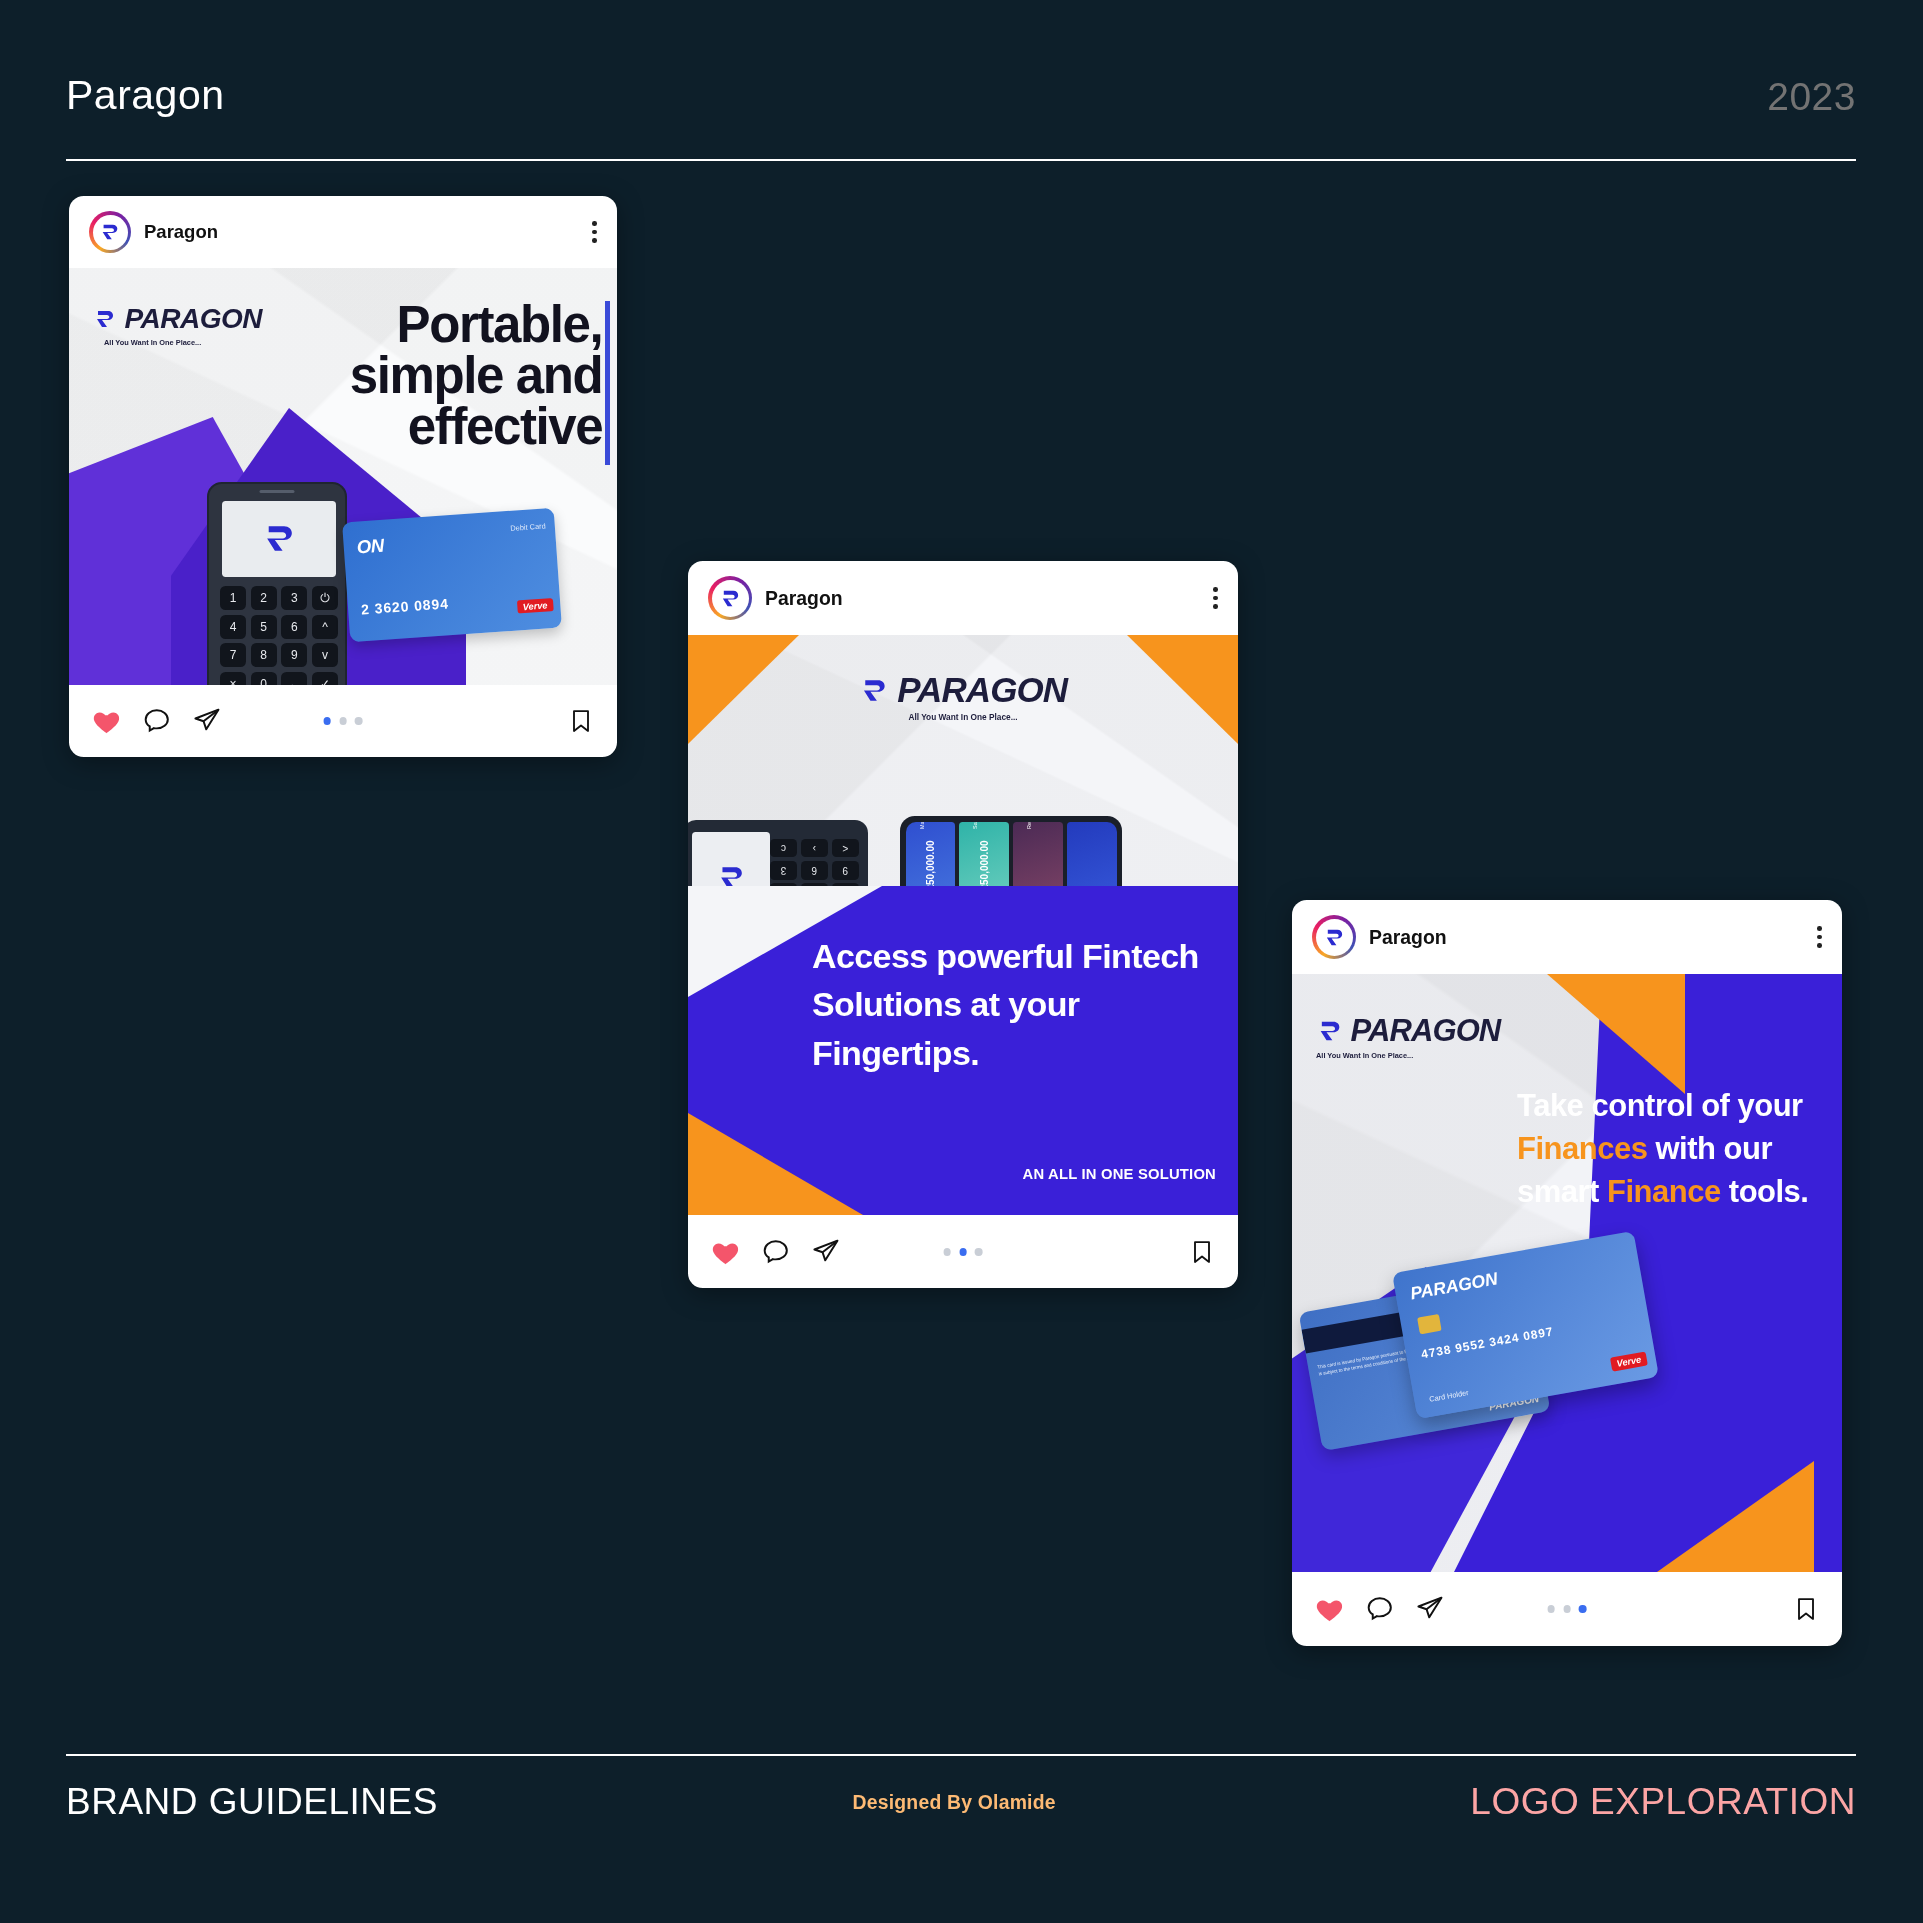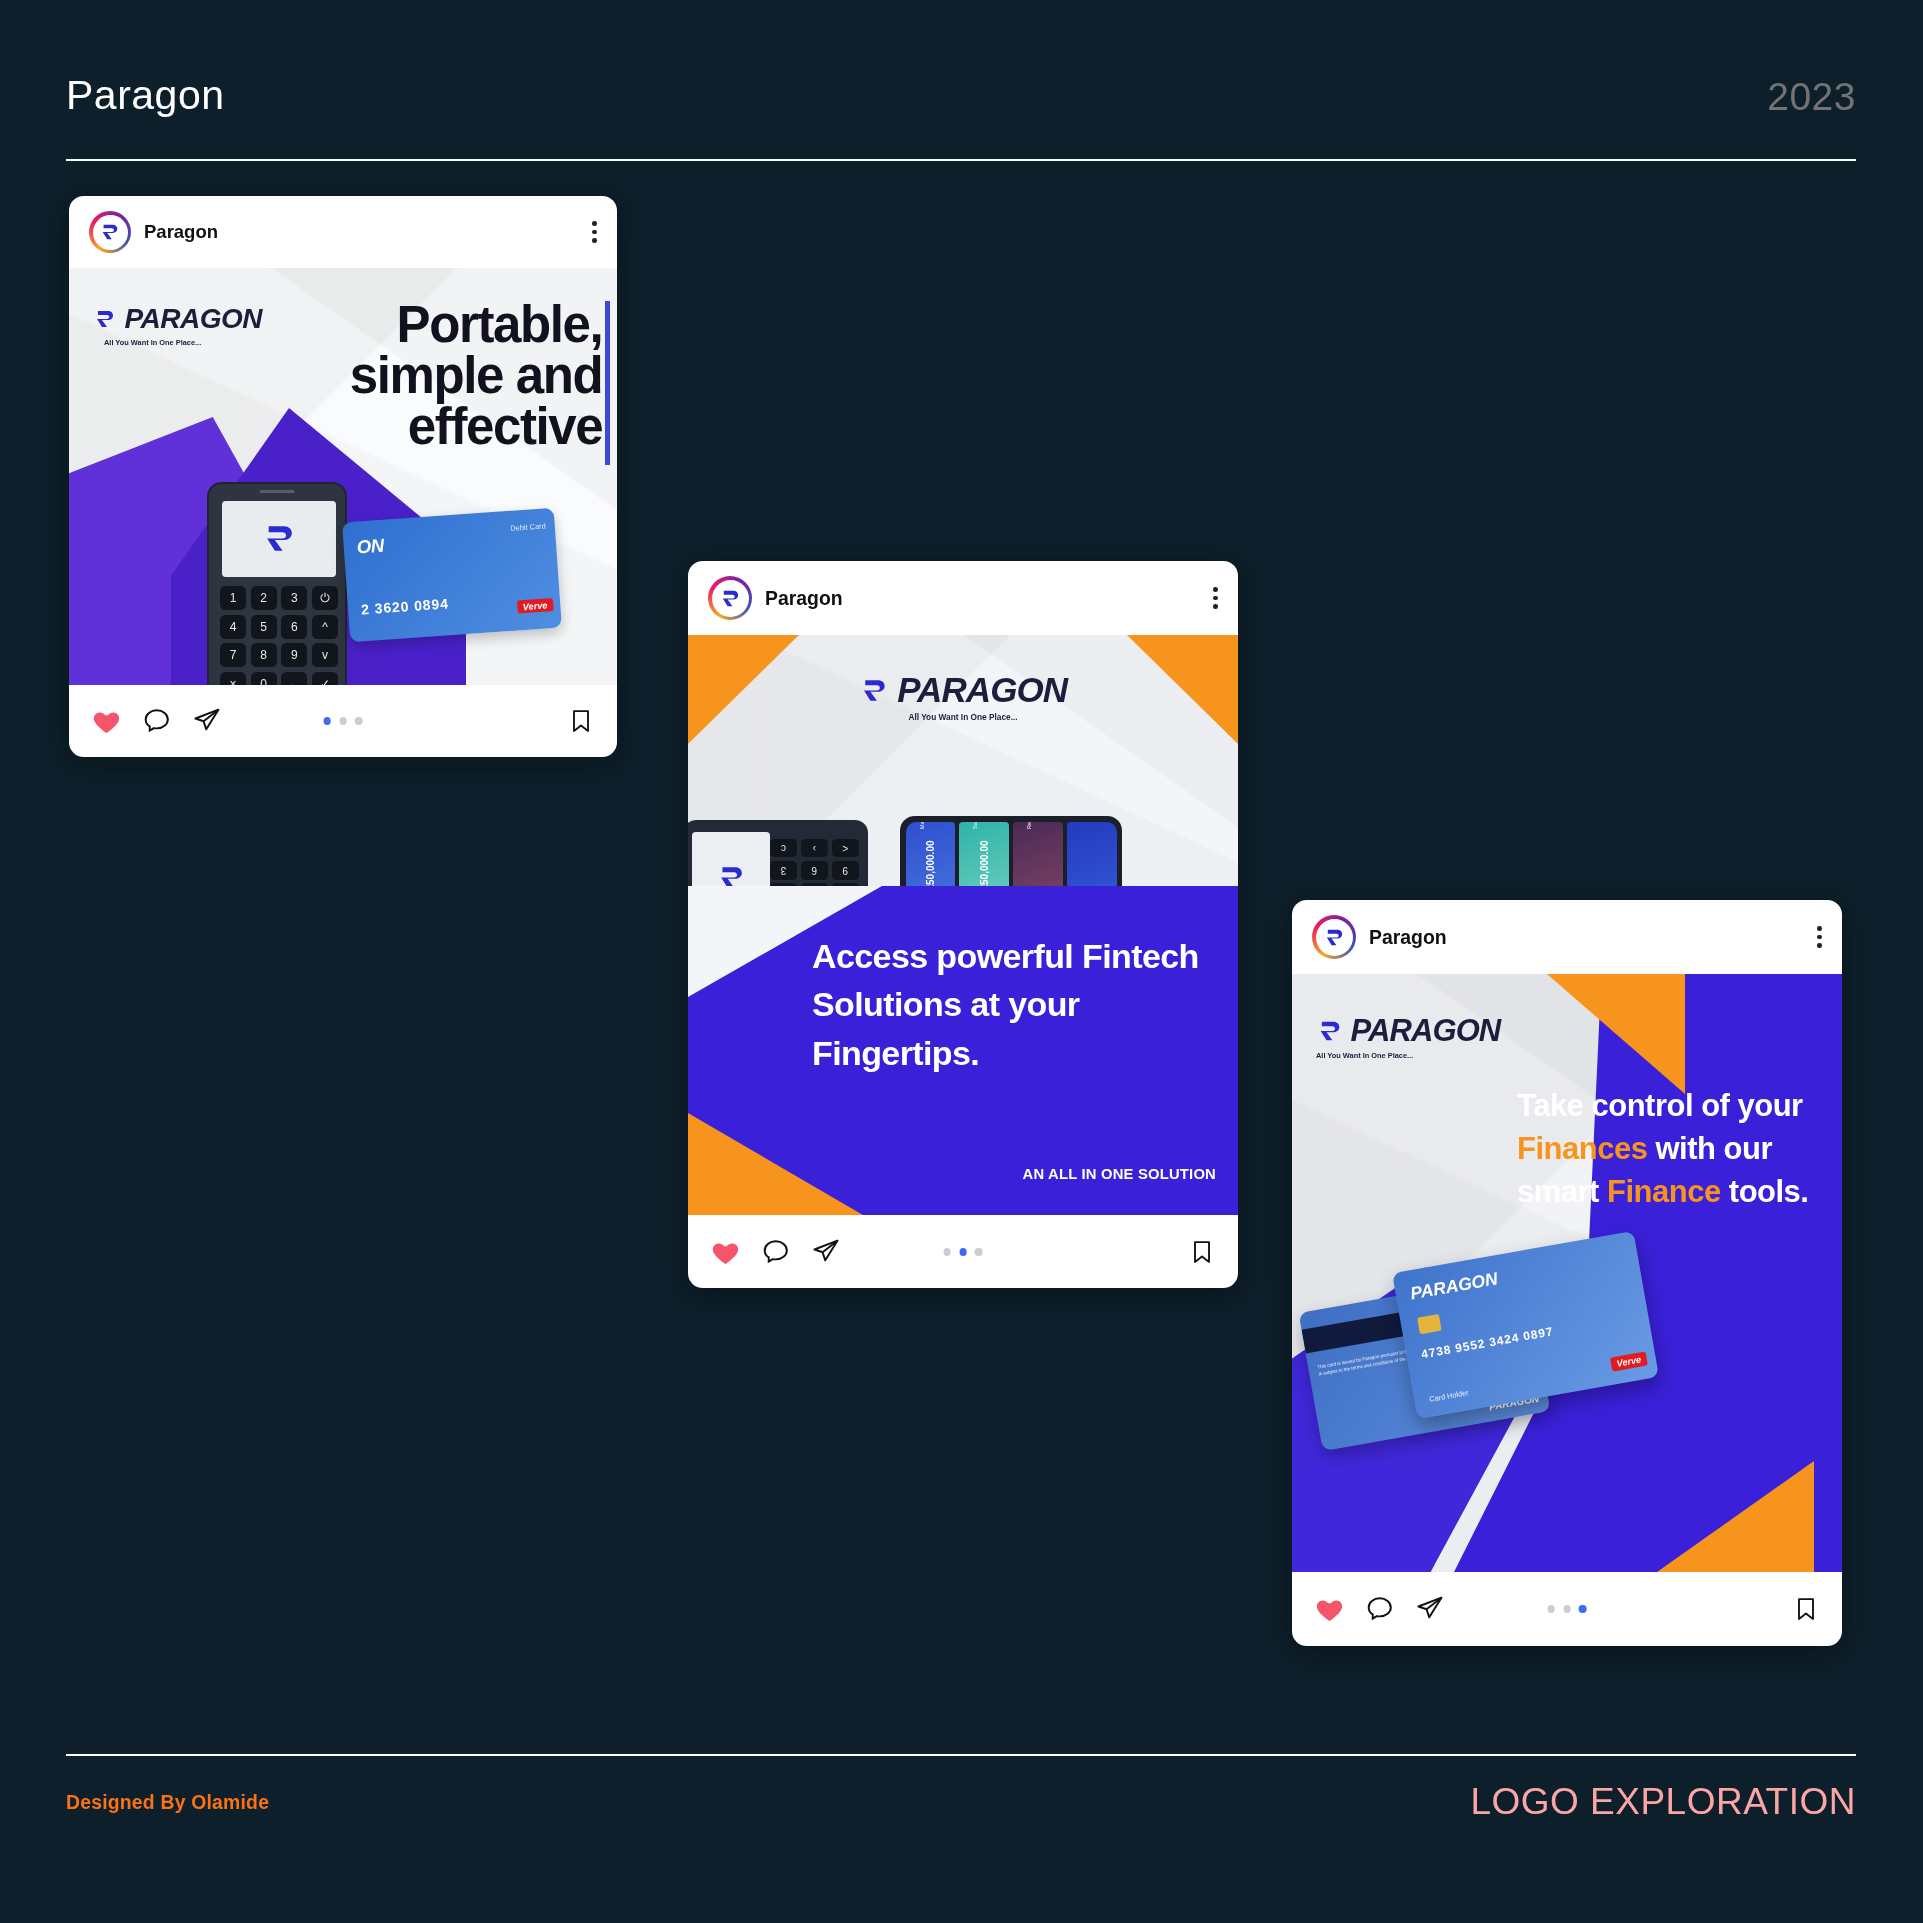--- a/index.html
+++ b/index.html
@@ -30,21 +30,21 @@
   
   .ftr-rule {
     position: absolute; left: 66px; top: 1754px; width: 1790px; height: 1.8px;
     background: #ffffff;
   }
   .ftr {
     position: absolute; left: 66px; top: 1781px; width: 1790px;
     display: flex; justify-content: space-between; align-items: center;
   }
   .ftr-left  { color: #ffffff; font-size: 37px; letter-spacing: 0.5px; }
-  .ftr-mid   { color: #f97316; font-size: 19.4px; font-weight: 700; letter-spacing: 0.2px; }
+  .ftr-mid   { color: #fdba74; font-size: 19.4px; font-weight: 700; letter-spacing: 0.2px; }
   .ftr-right { color: #fca5a5; font-size: 37px; letter-spacing: 0.5px; }
 
   
   .post {
     position: absolute;
     background: #ffffff;
     border-radius: 14.8px;
     overflow: hidden;
     box-shadow: 0 5.5px 26px rgba(0,0,0,.35);
   }
@@ -496,18 +496,19 @@
           <i class="on"></i>
         </div>
       <svg class="ic bm" width="28" height="28" viewBox="0 0 24 24">
         <path d="M6 3.5h12v17l-6-4.6-6 4.6z" fill="none" stroke="#111" stroke-width="1.6" stroke-linejoin="round"></path>
       </svg>
     </div>
   </div>
 
   <div class="ftr-rule"></div>
   <div class="ftr">
+    <div class="ftr-left">BRAND GUIDELINES</div>
     <div class="ftr-mid">Designed By Olamide</div>
     <div class="ftr-right">LOGO EXPLORATION</div>
   </div>
 
 </div>
 
 
 </body></html>

